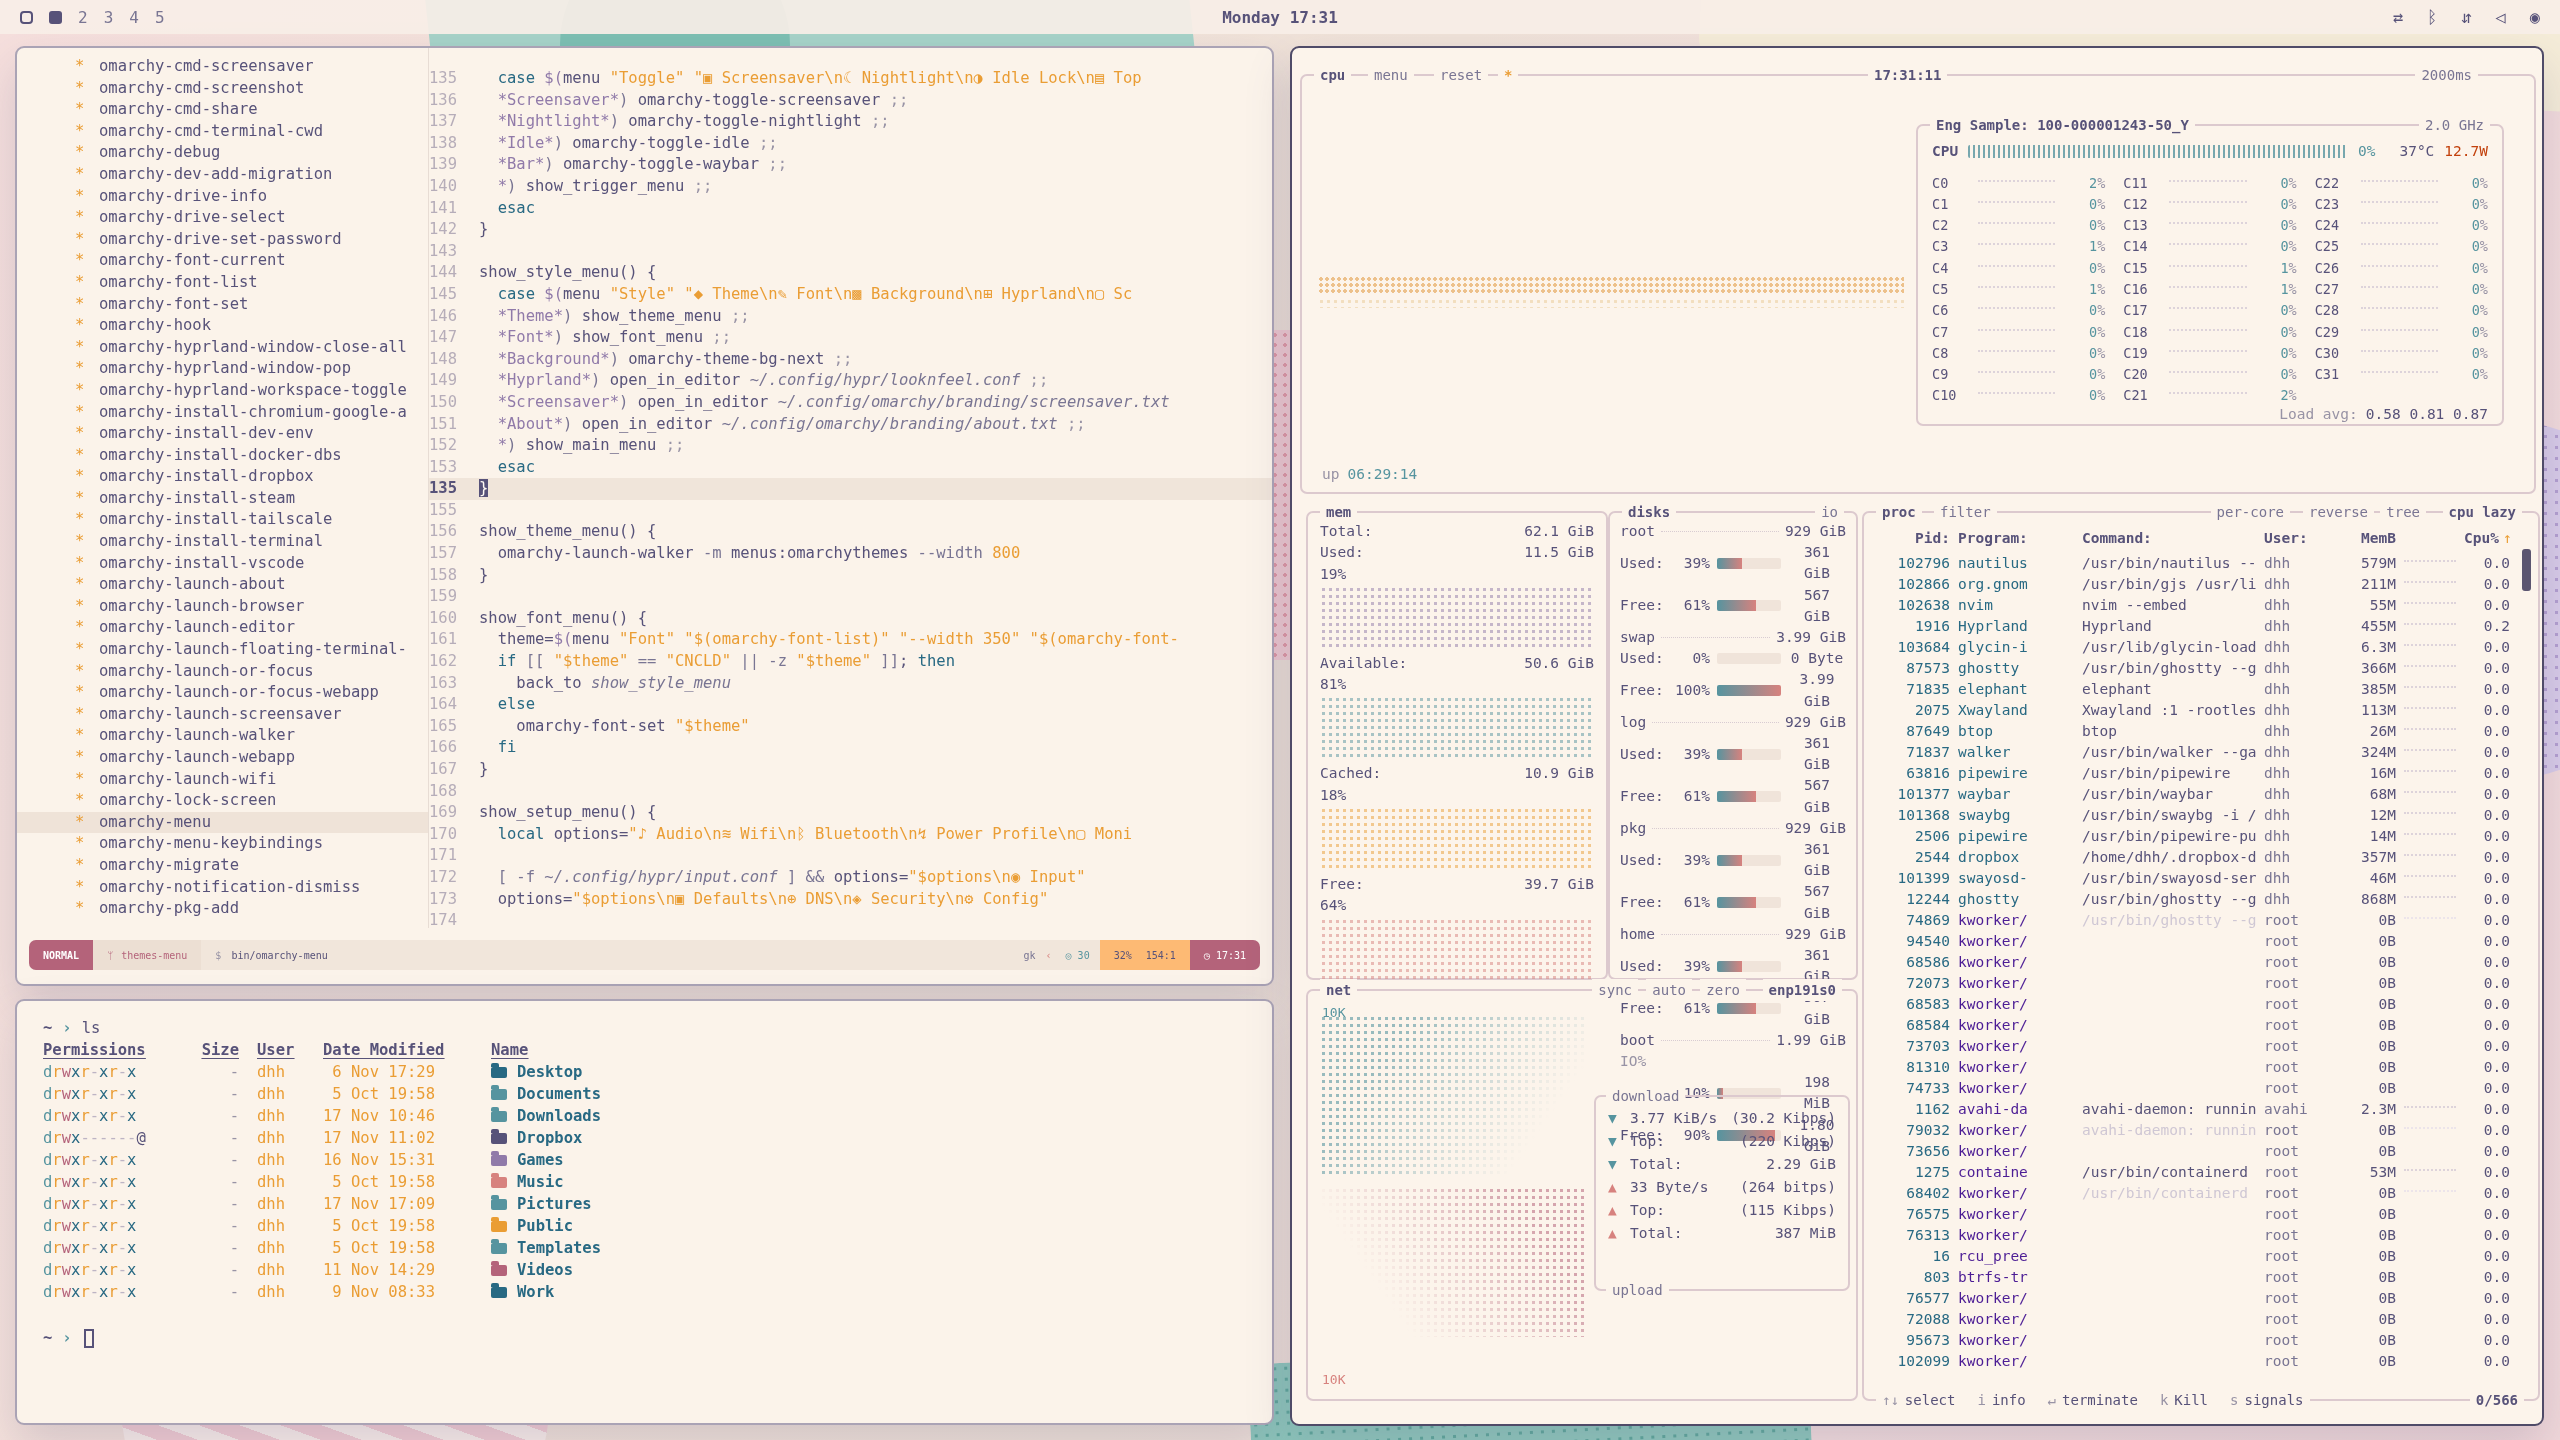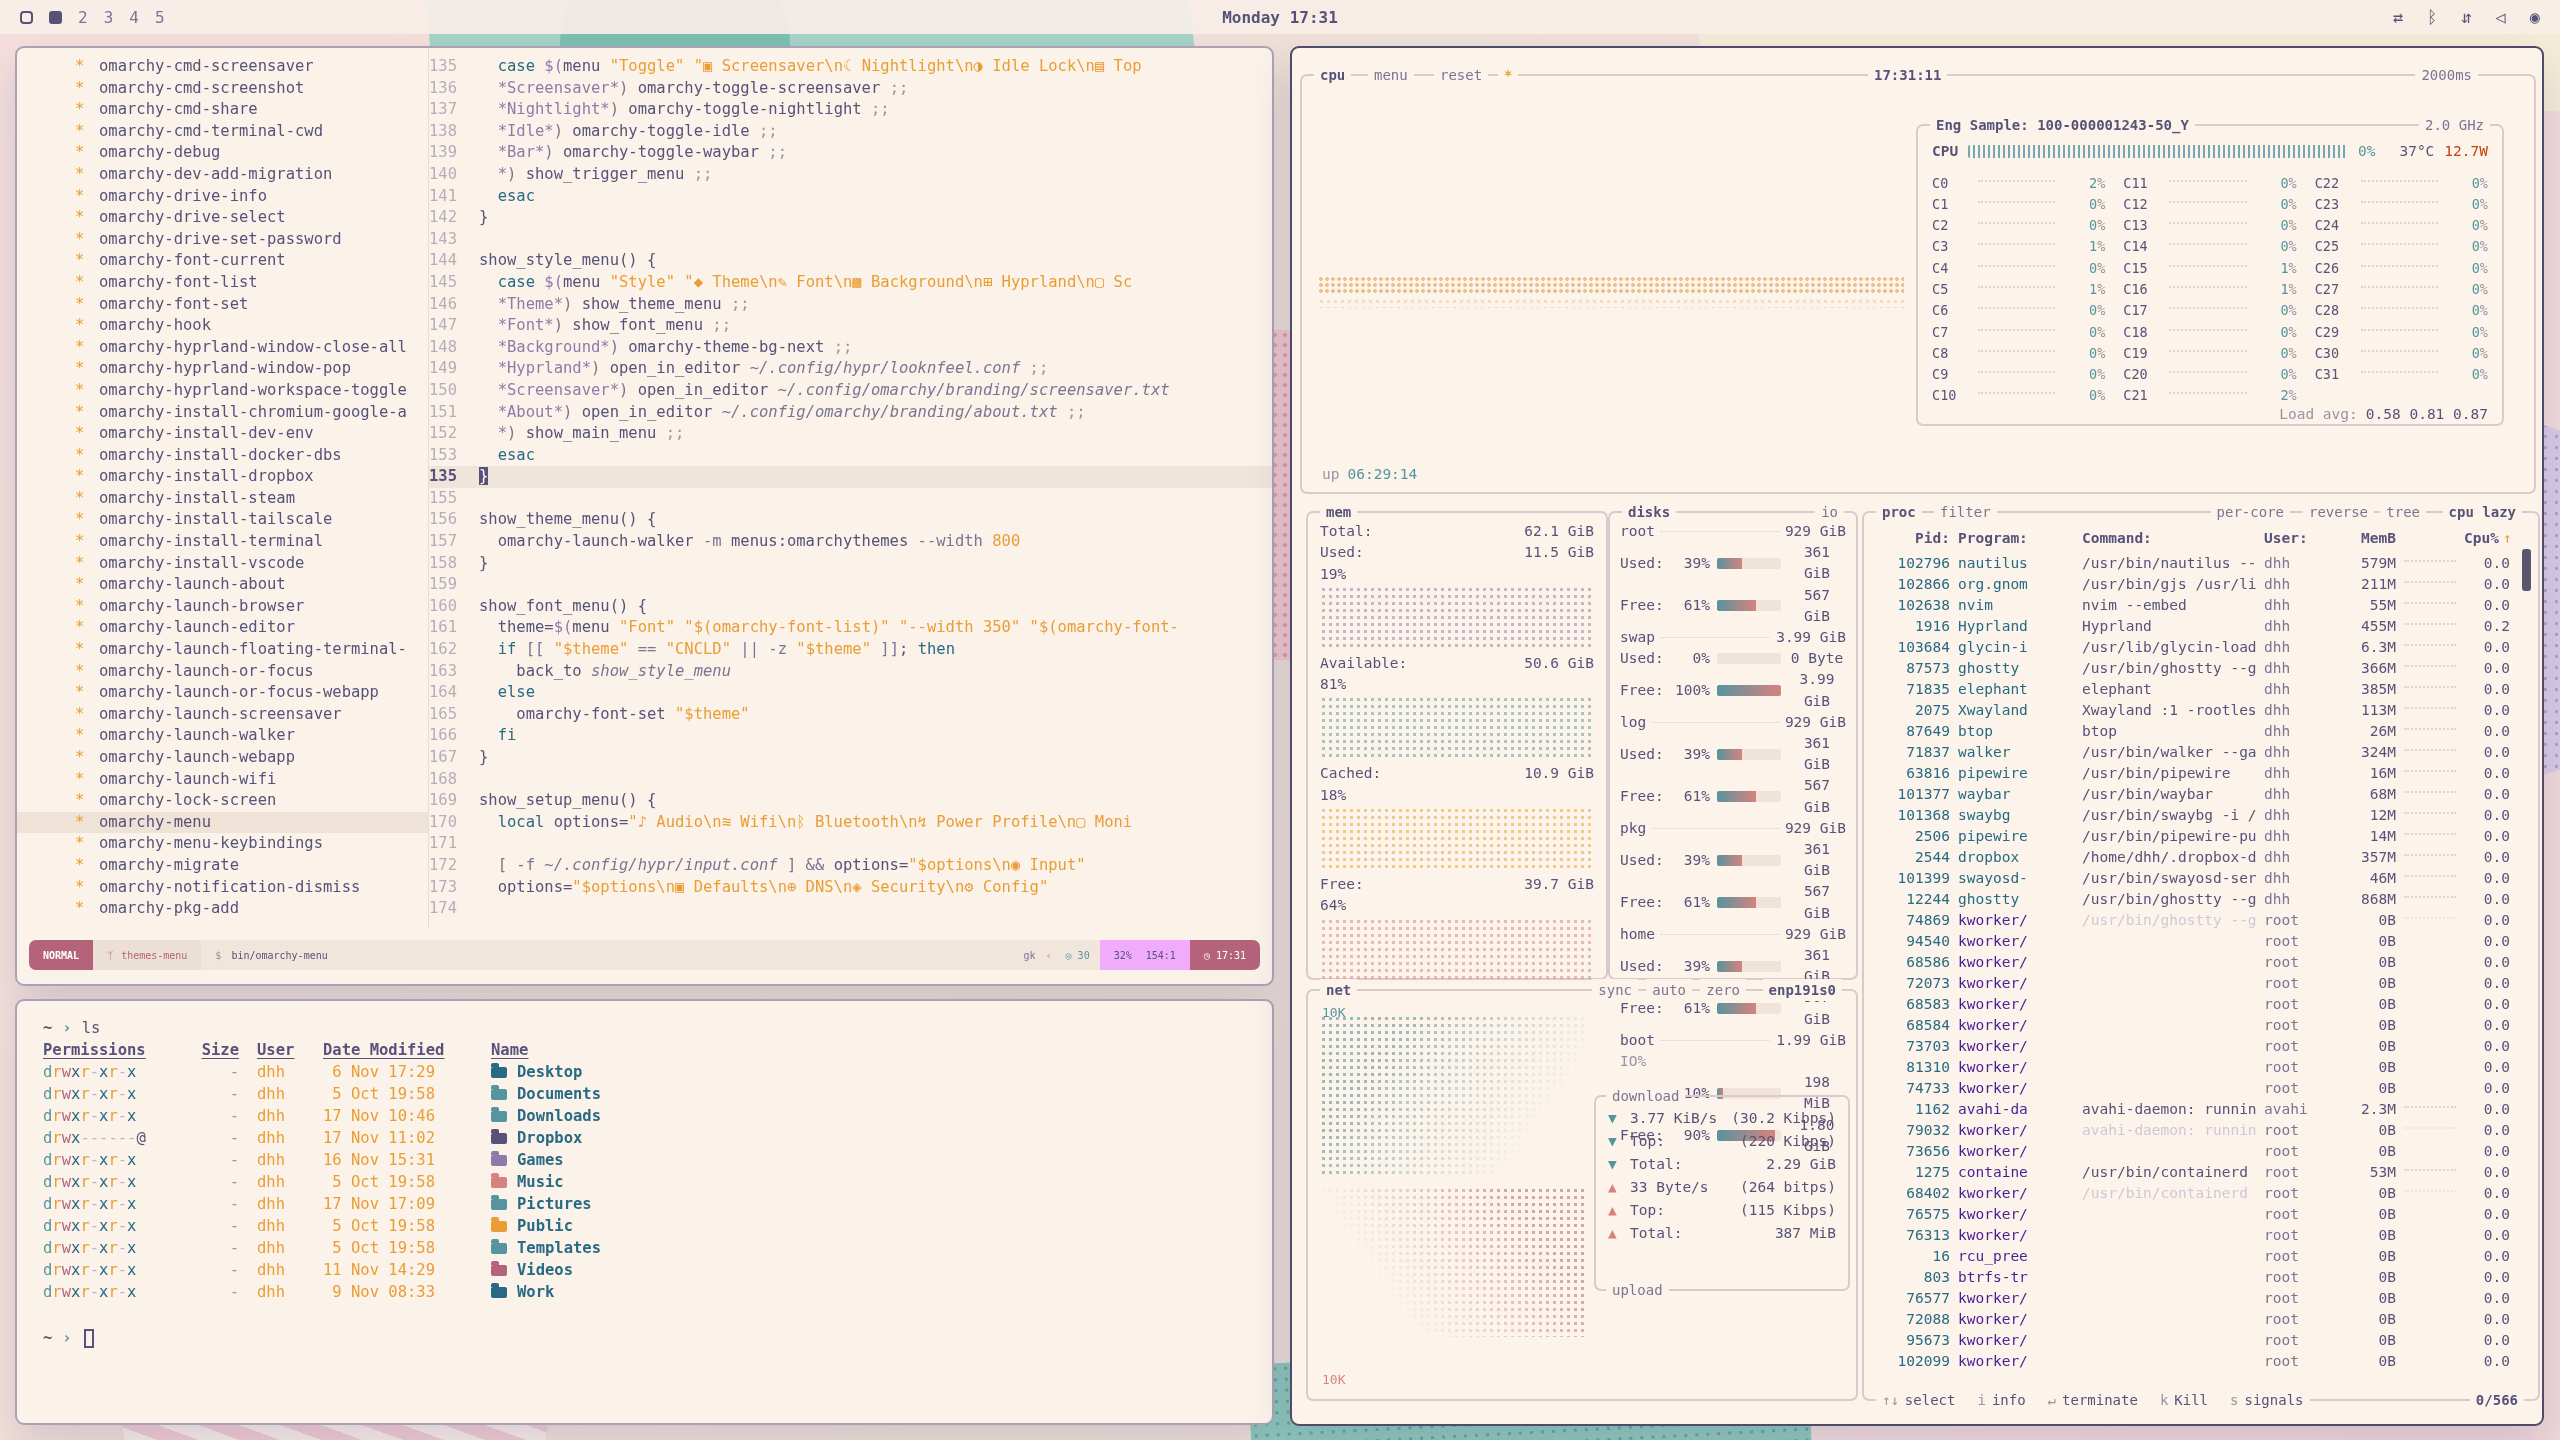--- a/index.html
+++ b/index.html
@@ -27,40 +27,40 @@
 .window.active{border-color:#4f4b68}
 
 
 #nvim{left:15px;top:46px;width:1259px;height:940px}
 #nvim-cols{position:absolute;left:0;top:0;right:0;bottom:56px;display:flex}
 #file-list{width:412px;padding-top:8px;border-right:1px solid #e7dcd4;overflow:hidden}
 .frow{height:21.6px;line-height:21.6px;padding-left:58px;display:flex;white-space:pre;font-size:15.5px}
 .frow .star{width:24px;color:#ea9d34}
 .frow .fname{color:#575279}
 .frow.active{background:#efe3d8}
-#code-area{flex:1;padding-top:8px;overflow:hidden}
+#code-area{flex:1;padding-top:20px;overflow:hidden}
 .crow{height:21.6px;line-height:21.6px;white-space:pre;display:flex;font-size:15.5px}
 .crow .lnum{width:50px;text-align:right;padding-right:22px;color:#b6adb9;flex:none}
 .crow.cl{background:#f0e5da}
 .crow.cl .lnum{color:#575279;font-weight:bold}
 .tok-p{color:#575279}.tok-k{color:#286983}.tok-s{color:#ea9d34}.tok-v{color:#907aa9}
 .tok-m{color:#9893a5}.tok-o{color:#797593}.tok-path{color:#797593;font-style:italic}
 .tok-cursor{background:#575279;color:#fffaf3}
 #statusline{position:absolute;left:12px;right:12px;bottom:14px;height:30px;background:#f1e6db;
 border-radius:7px;display:flex;align-items:center;font-size:10px;overflow:hidden}
 .sl-seg{display:flex;align-items:center;height:100%;padding:0 14px;white-space:pre}
 .sl-mode{background:#b4637a;color:#fff;font-weight:bold}
 .sl-branch{background:#ecdfd3;color:#b4637a}
 .sl-branch .bi{margin-right:8px}
 .sl-file{color:#575279}.sl-file .dollar{color:#9893a5;margin-right:10px}
 .sl-fill{flex:1}
 .sl-keys{color:#797593;padding:0 6px}
 .sl-sep{color:#d7827e;padding:0 4px}
 .sl-mark{color:#56949f;padding:0 10px}
-.sl-pct{background:#f0abfc;color:#575279;gap:14px}
+.sl-pct{background:#fdba74;color:#575279;gap:14px}
 .sl-time{background:#b4637a;color:#fff}
 
 
 #term{left:15px;top:999px;width:1259px;height:426px;font-size:15.5px}
 #term-body{padding:16px 26px}
 .trow{display:flex;height:22px;line-height:22px;white-space:pre}
 .c-perm{width:150px}.c-size{width:46px;text-align:right}.c-user{width:66px;padding-left:18px;color:#ea9d34}
 .c-date{width:168px;padding-left:18px;color:#ea9d34}.c-name{padding-left:18px;display:flex;align-items:center;color:#286983;font-weight:bold}
 .th{font-weight:bold;color:#575279;text-decoration:underline;text-underline-offset:3px}
 .th span{text-decoration:underline}

